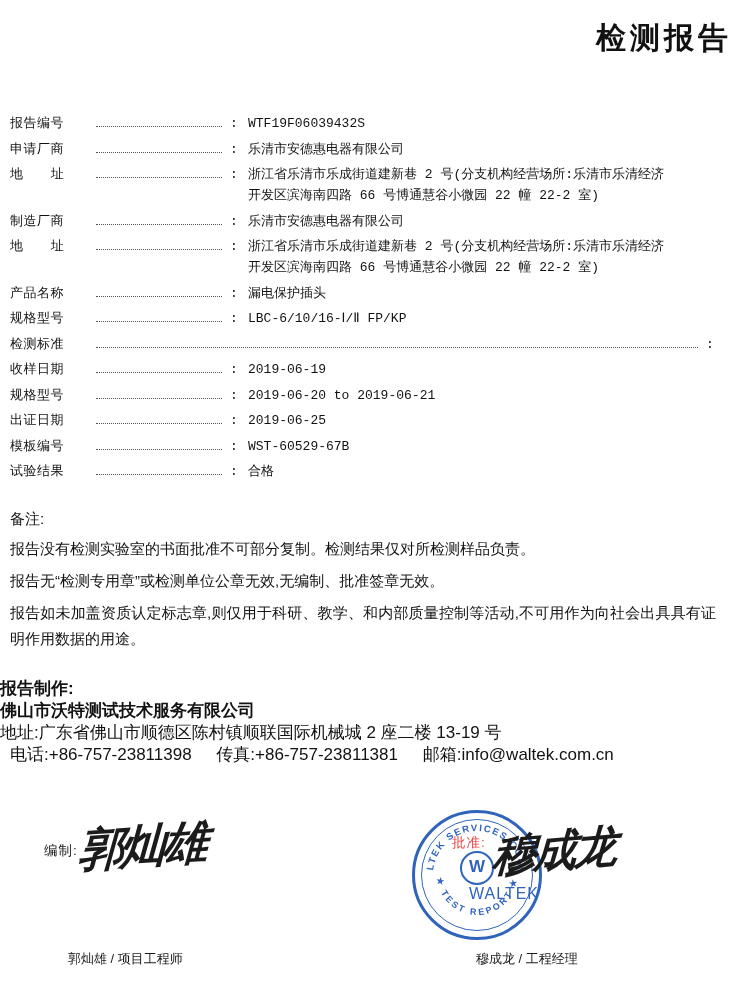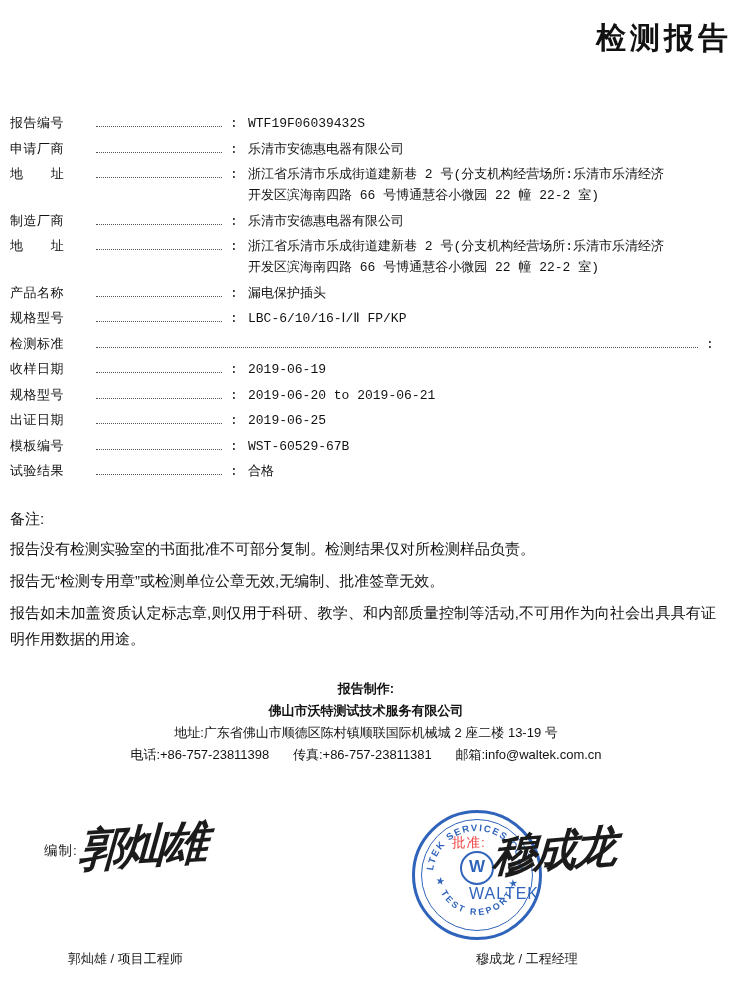--- a/index.html
+++ b/index.html
@@ -85,22 +85,21 @@
   }
   .notes-title {
     margin-bottom: 4px;
   }
   .note-item {
     margin-bottom: 6px;
     text-align: justify;
   }
   .footer-block {
     margin-top: 26px;
-    text-align: center;
-    font-size: 13px;
+    font-size: 17px;
     line-height: 22px;
     color: #121212;
   }
   .footer-block .bold {
     font-weight: bold;
   }
   .footer-contact span {
     margin: 0 10px;
   }
   .sig-area {

